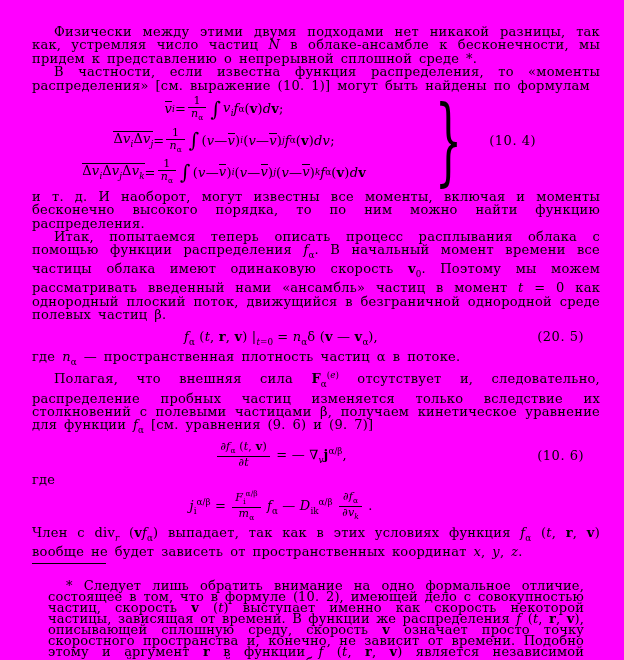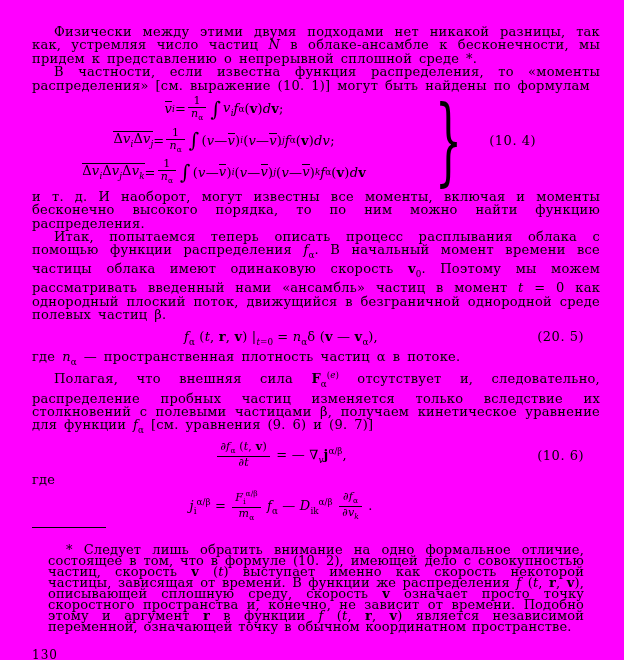--- a/index.html
+++ b/index.html
@@ -153,20 +153,21 @@
     <span class="eq"><span class="frac"><span class="num">∂<i>f</i><sub>α</sub> (<i>t</i>, <b>v</b>)</span><span class="den">∂<i>t</i></span></span> = — ∇<sub><i>v</i></sub><b>j</b><sup>α/β</sup>,</span>
     <span class="eq-label">(10. 6)</span>
   </div>
 
   <p class="body">где</p>
 
   <div class="eq-line">
     <span class="eq"><i>j</i><sub>i</sub><sup>α/β</sup> = <span class="frac"><span class="num"><i>F</i><sub>i</sub><sup>α/β</sup></span><span class="den"><i>m</i><sub>α</sub></span></span> <i>f</i><sub>α</sub> — <i>D</i><sub>ik</sub><sup>α/β</sup> <span class="frac"><span class="num">∂<i>f</i><sub>α</sub></span><span class="den">∂<i>v<sub>k</sub></i></span></span> .</span>
   </div>
 
+  <p class="body">Член с div<sub><i>r</i></sub> (<b>v</b><i>f</i><sub>α</sub>) выпадает, так как в этих условиях функция <i>f</i><sub>α</sub> (<i>t</i>, <b>r</b>, <b>v</b>) вообще не будет зависеть от пространственных координат <i>x</i>, <i>y</i>, <i>z</i>.</p>
 
   <div class="footnote-rule"></div>
 
   <p class="footnote">* Следует лишь обратить внимание на одно формальное отличие, состоящее в том, что в формуле (10. 2), имеющей дело с совокупностью частиц, скорость <b>v</b> (<i>t</i>) выступает именно как скорость некоторой частицы, зависящая от времени. В функции же распределения <i>f</i> (<i>t</i>, <b>r</b>, <b>v</b>), описывающей сплошную среду, скорость <b>v</b> означает просто точку скоростного пространства и, конечно, не зависит от времени. Подобно этому и аргумент <b>r</b> в функции <i>f</i> (<i>t</i>, <b>r</b>, <b>v</b>) является независимой переменной, означающей точку в обычном координатном пространстве.</p>
 
   <div class="page-number">130</div>
 
 </div>
 
 </body></html>

